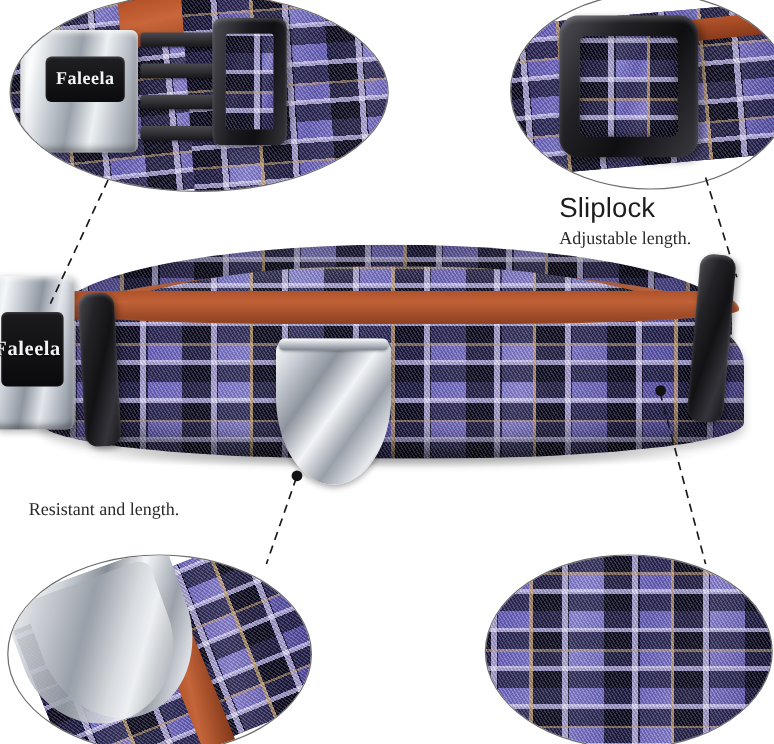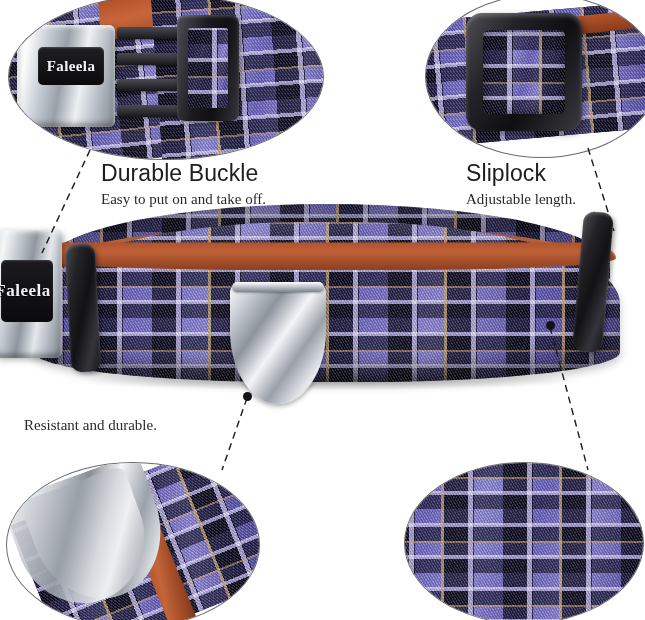--- a/index.html
+++ b/index.html
@@ -334,30 +334,26 @@
   <svg id="leaders" viewBox="0 0 645 620">
     <line x1="90" y1="150" x2="42" y2="253" stroke="#1a1a1a" stroke-width="1.4" stroke-dasharray="7 5"></line>
     <line x1="588" y1="148" x2="614" y2="231" stroke="#1a1a1a" stroke-width="1.4" stroke-dasharray="7 5"></line>
     <line x1="247" y1="398" x2="222" y2="470" stroke="#1a1a1a" stroke-width="1.4" stroke-dasharray="7 5"></line>
     <line x1="550" y1="327" x2="588" y2="470" stroke="#1a1a1a" stroke-width="1.4" stroke-dasharray="7 5"></line>
   </svg>
 
   <div class="dot" id="dot-dring"></div>
   <div class="dot" id="dot-cotton"></div>
 
-  <div class="label" id="label-buckle">
-    <h2>Durable Buckle</h2>
-    <p>Easy to put on and take off.</p>
-  </div>
 
   <div class="label" id="label-sliplock">
     <h2>Sliplock</h2>
     <p>Adjustable length.</p>
   </div>
 
   <div class="label" id="label-dring">
-    <p>Resistant and durable.</p>
+    <p>Resistant and length.</p>
   </div>
 
   <div class="label" id="label-cotton">
   </div>
 
 </div>
 
 </body></html>

